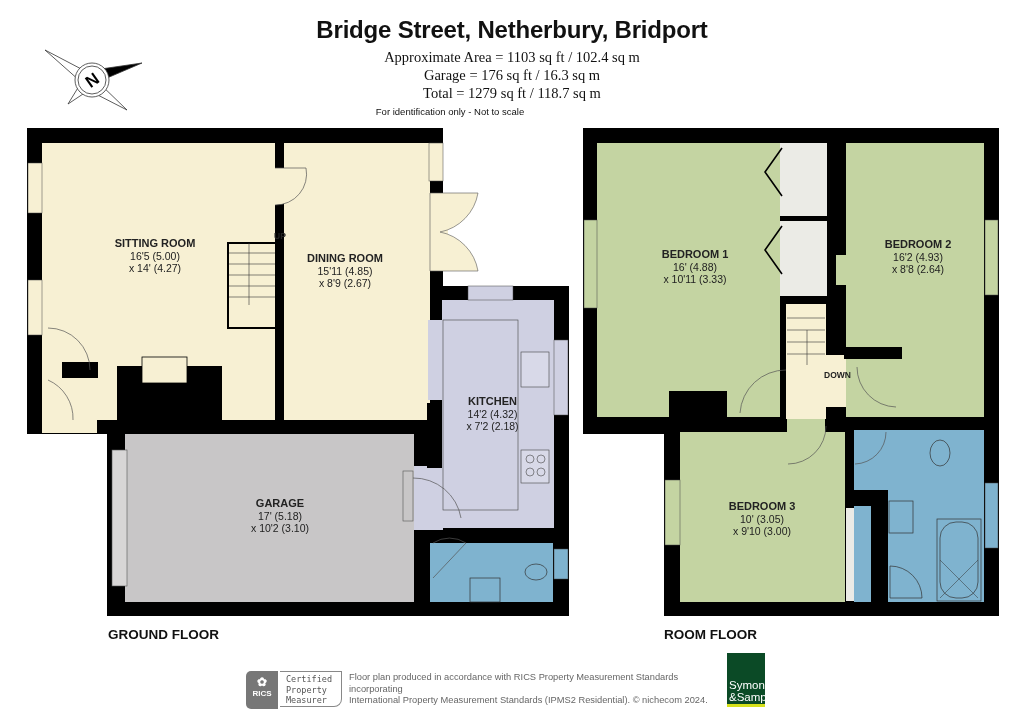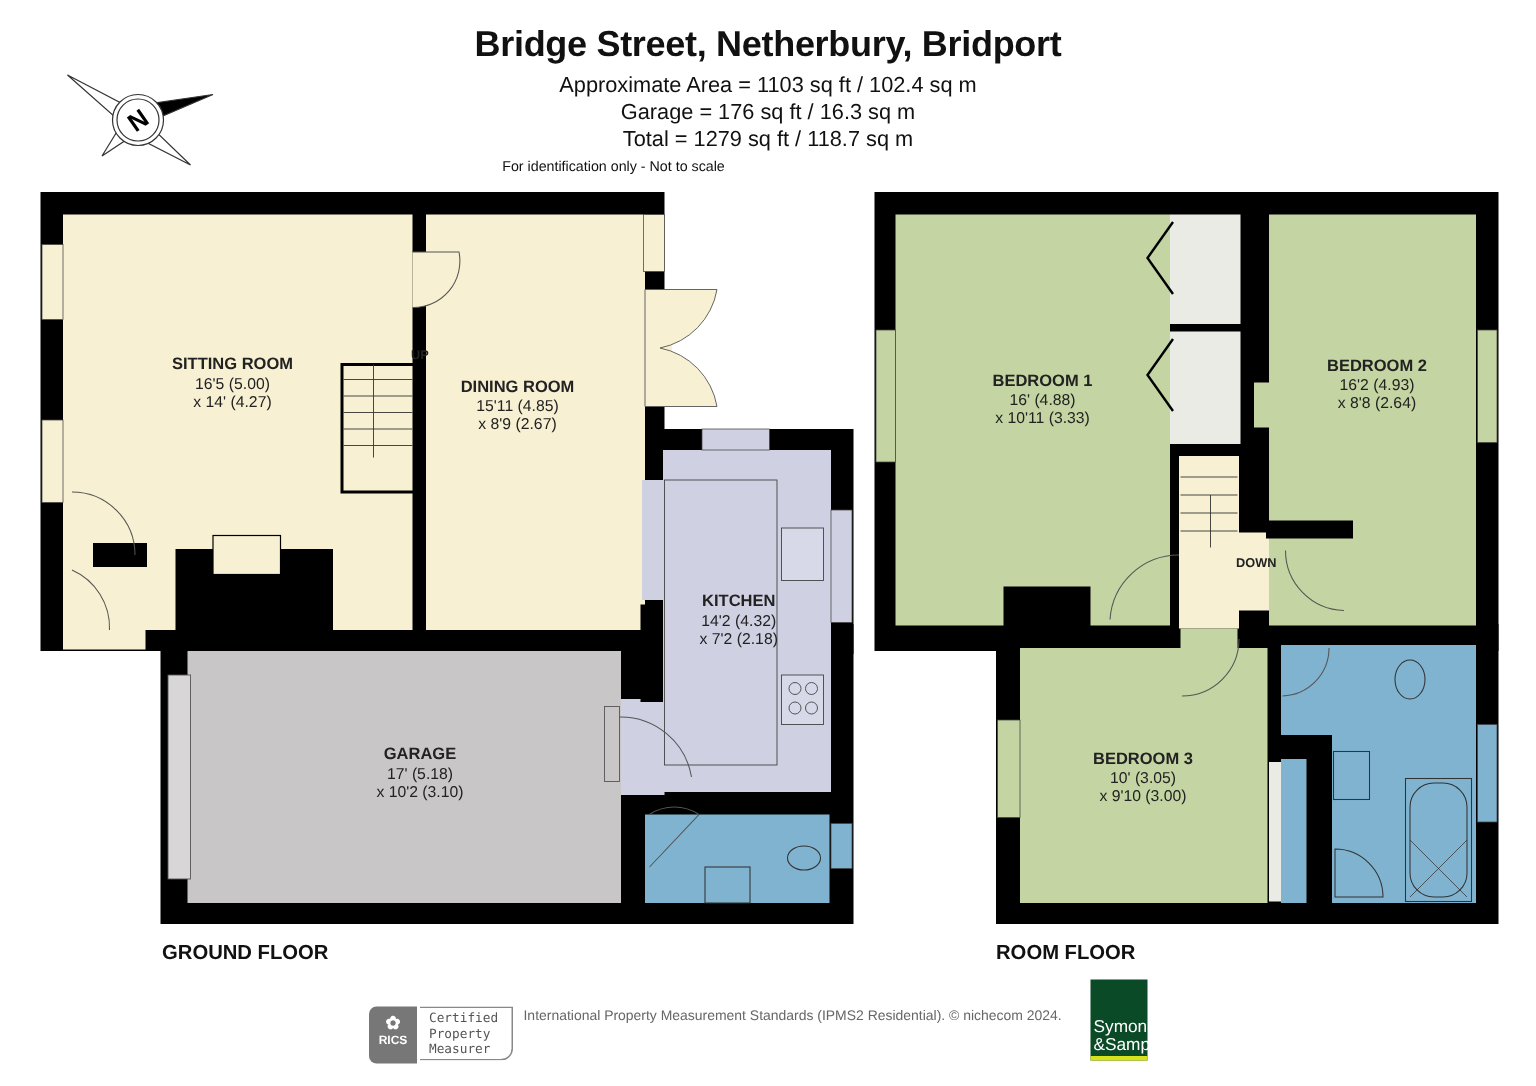--- a/index.html
+++ b/index.html
@@ -1,23 +1,23 @@
 <!DOCTYPE html>
 <html><head>
   <meta charset="utf-8">
   <style>
     html, body { margin: 0; padding: 0; }
     body {
       width: 1024px; height: 724px; background: #ffffff; position: relative; overflow: hidden;
       font-family: "Liberation Sans", sans-serif; color: #111;
     }
     .title { position: absolute; left: 0; width: 1024px; top: 16px; font-size: 24px; font-weight: bold; text-align: center; letter-spacing: -0.2px; }
-    .area-line { position: absolute; left: 0; width: 1024px; text-align: center; font-size: 14.5px; }
+    .area-line { position: absolute; left: 0; width: 1024px; text-align: center; font-size: 14.5px; font-family: Liberation Serif, serif; }
     .area-1 { top: 49px; } .area-2 { top: 67px; } .area-3 { top: 85px; }
-    .ident { position: absolute; left: 0; width: 818px; top: 106px; text-align: center; font-size: 9.5px; }
+    .ident { position: absolute; left: 0; width: 818px; top: 106px; text-align: center; font-size: 9.5px; padding-left: 41px; }
     .compass { position: absolute; left: 40px; top: 36px; width: 110px; height: 80px; }
     svg.plan { position: absolute; left: 0; top: 0; }
     .room-label { position: absolute; text-align: center; font-size: 10.5px; line-height: 12.5px; color: #222; }
     .room-label .name { font-weight: bold; font-size: 11px; display: block; }
     .room-label span { display: block; }
     .floor-label { position: absolute; font-weight: bold; font-size: 13.5px; top: 627px; }
     .stair-text { position: absolute; font-weight: bold; font-size: 8.5px; color: #222; margin-left: 29px; }
     .footer-text { position: absolute; left: 349px; top: 672px; font-size: 9.3px; line-height: 11.5px; color: #666; width: 370px; }
     .rics { position: absolute; left: 246px; top: 671px; width: 97px; height: 38px; }
     .rics-left { position: absolute; left: 0; top: 0; width: 32px; height: 38px; background: #777; border-radius: 5px 0 0 5px; color: #fff; font-size: 8px; font-weight: bold; text-align: center; }
@@ -213,18 +213,19 @@
     <span class="glyph">✿</span>
     <span>RICS</span>
   </div>
   <div class="rics-right">
     <div>Certified</div>
     <div>Property</div>
     <div>Measurer</div>
   </div>
 </div>
 <div class="footer-text">
+  <div>Floor plan produced in accordance with RICS Property Measurement Standards incorporating</div>
   <div>International Property Measurement Standards (IPMS2 Residential).  © nichecom 2024.</div>
 </div>
 <div class="ss-logo">
   <div>Symonds</div>
   <div>&amp;Sampson</div>
 </div>
 
 </body></html>

